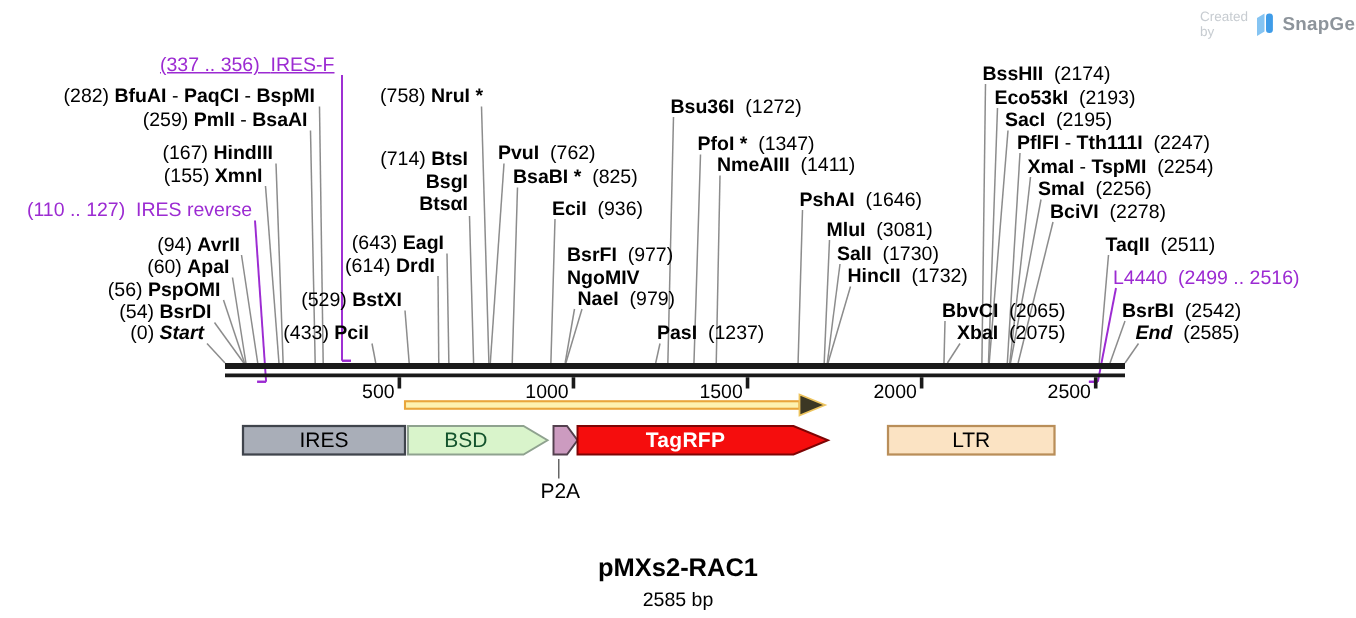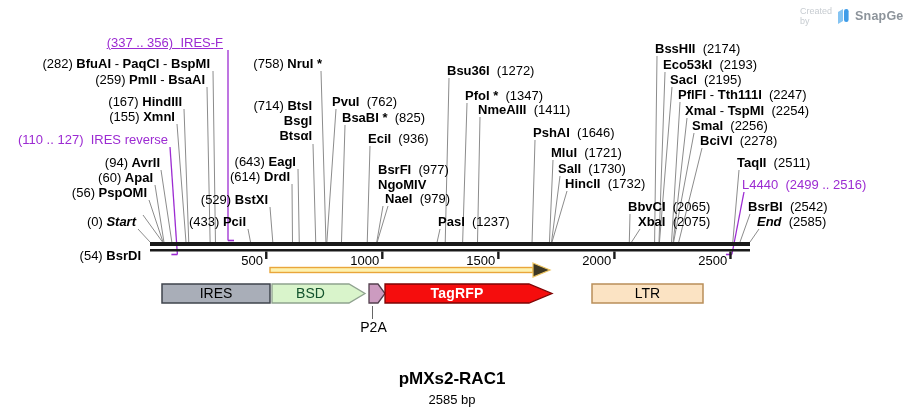--- a/index.html
+++ b/index.html
@@ -90,42 +90,42 @@
   <div id="labels">
       <div class="lbl primer" style="top: 36px; right: 681px; text-decoration: underline;"><span>(337 .. 356)  </span><span>IRES-F</span></div>
       <div class="lbl" style="top: 57px; right: 694px;"><span>(282) </span><span class="b">BfuAI</span><span> - </span><span class="b">PaqCI</span><span> - </span><span class="b">BspMI</span></div>
       <div class="lbl" style="top: 73px; right: 699px;"><span>(259) </span><span class="b">PmlI</span><span> - </span><span class="b">BsaAI</span></div>
       <div class="lbl" style="top: 95px; right: 722px;"><span>(167) </span><span class="b">HindIII</span></div>
       <div class="lbl" style="top: 110px; right: 729px;"><span>(155) </span><span class="b">XmnI</span></div>
       <div class="lbl primer" style="top: 133px; right: 736px;"><span>(110 .. 127)  </span><span>IRES reverse</span></div>
       <div class="lbl" style="top: 156px; right: 744px;"><span>(94) </span><span class="b">AvrII</span></div>
       <div class="lbl" style="top: 171px; right: 751px;"><span>(60) </span><span class="b">ApaI</span></div>
       <div class="lbl" style="top: 186px; right: 757px; text-align: right;"><span>(56) </span><span class="b">PspOMI</span></div>
-      <div class="lbl" style="top: 201px; right: 763px; margin-top: 48px;"><span>(54) </span><span class="b">BsrDI</span></div>
+      <div class="lbl" style="top: 201px; right: 763px;"><span>(54) </span><span class="b">BsrDI</span></div>
       <div class="lbl" style="top: 215px; right: 768px;"><span>(0) </span><span class="b i">Start</span></div>
       <div class="lbl" style="top: 57px; right: 582px;"><span>(758) </span><span class="b">NruI *</span></div>
       <div class="lbl" style="top: 99px; right: 592px;"><span>(714) </span><span class="b">BtsI</span></div>
       <div class="lbl" style="top: 114px; right: 592px;"><span class="b">BsgI</span></div>
       <div class="lbl" style="top: 129px; right: 592px;"><span class="b">BtsαI</span></div>
       <div class="lbl" style="top: 155px; right: 608px;"><span>(643) </span><span class="b">EagI</span></div>
       <div class="lbl" style="top: 170px; right: 614px;"><span>(614) </span><span class="b">DrdI</span></div>
       <div class="lbl" style="top: 193px; right: 636px;"><span>(529) </span><span class="b">BstXI</span></div>
       <div class="lbl" style="top: 215px; right: 658px;"><span>(433) </span><span class="b">PciI</span></div>
       <div class="lbl" style="top: 95px; left: 332px;"><span class="b">PvuI</span><span>  (762)</span></div>
       <div class="lbl" style="top: 111px; left: 342px;"><span class="b">BsaBI *</span><span>  (825)</span></div>
       <div class="lbl" style="top: 132px; left: 368px;"><span class="b">EciI</span><span>  (936)</span></div>
       <div class="lbl" style="top: 163px; left: 378px;"><span class="b">BsrFI</span><span>  (977)</span></div>
       <div class="lbl" style="top: 178px; left: 378px;"><span class="b">NgoMIV</span></div>
       <div class="lbl" style="top: 192px; left: 385px;"><span class="b">NaeI</span><span>  (979)</span></div>
       <div class="lbl" style="top: 215px; left: 438px;"><span class="b">PasI</span><span>  (1237)</span></div>
       <div class="lbl" style="top: 64px; left: 447px;"><span class="b">Bsu36I</span><span>  (1272)</span></div>
       <div class="lbl" style="top: 89px; left: 465px;"><span class="b">PfoI *</span><span>  (1347)</span></div>
       <div class="lbl" style="top: 103px; left: 478px;"><span class="b">NmeAIII</span><span>  (1411)</span></div>
       <div class="lbl" style="top: 126px; left: 533px;"><span class="b">PshAI</span><span>  (1646)</span></div>
-      <div class="lbl" style="top: 146px; left: 551px;"><span class="b">MluI</span><span>  (1721)</span></div>
+      <div class="lbl" style="top: 146px; left: 551px;"><span class="b">MluI</span><span>  (3081)</span></div>
       <div class="lbl" style="top: 162px; left: 558px;"><span class="b">SalI</span><span>  (1730)</span></div>
       <div class="lbl" style="top: 177px; left: 565px;"><span class="b">HincII</span><span>  (1732)</span></div>
       <div class="lbl" style="top: 42px; left: 655px;"><span class="b">BssHII</span><span>  (2174)</span></div>
       <div class="lbl" style="top: 58px; left: 663px;"><span class="b">Eco53kI</span><span>  (2193)</span></div>
       <div class="lbl" style="top: 73px; left: 670px;"><span class="b">SacI</span><span>  (2195)</span></div>
       <div class="lbl" style="top: 88px; left: 678px;"><span class="b">PflFI</span><span> - </span><span class="b">Tth111I</span><span>  (2247)</span></div>
       <div class="lbl" style="top: 104px; left: 685px;"><span class="b">XmaI</span><span> - </span><span class="b">TspMI</span><span>  (2254)</span></div>
       <div class="lbl" style="top: 119px; left: 692px;"><span class="b">SmaI</span><span>  (2256)</span></div>
       <div class="lbl" style="top: 134px; left: 700px;"><span class="b">BciVI</span><span>  (2278)</span></div>
       <div class="lbl" style="top: 156px; left: 737px;"><span class="b">TaqII</span><span>  (2511)</span></div>

